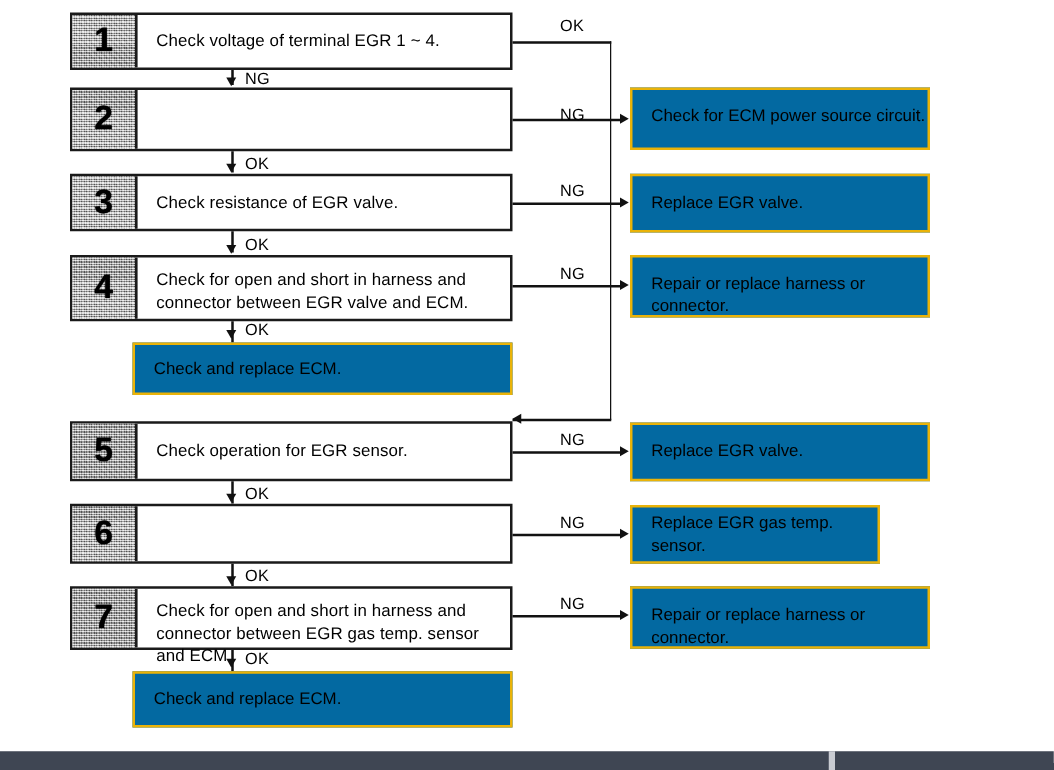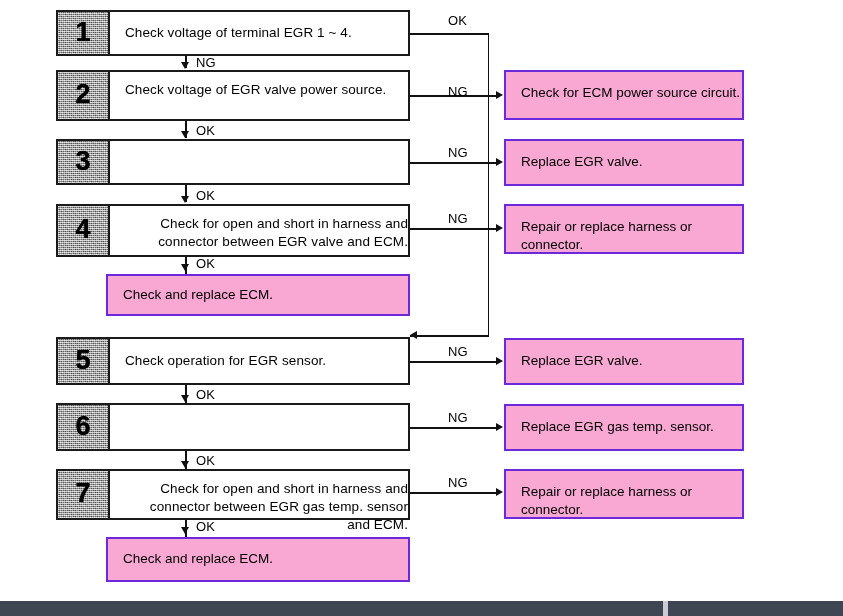--- a/index.html
+++ b/index.html
@@ -43,30 +43,29 @@
     top:-1px;
   }
   .step-text{
     flex:1 1 auto;
     display:flex;
     align-items:center;
     padding:0 0 0 15px;
     font-size:13.5px;
     line-height:1.35;
     letter-spacing:.1px;
-    text-align:right;
   }
   .step-text.top{align-items:flex-start;padding-top:9px;}
 
   
   .plain-box{
     position:absolute;
     box-sizing:border-box;
-    border:2px solid #6d28d9;
-    background:#f9a8d4;
+    border:2px solid #eab308;
+    background:#0369a1;
     display:flex;
     align-items:center;
     padding-left:15px;
     font-size:13.5px;
     line-height:1.35;
   }
   .plain-box.top{align-items:flex-start;padding-top:12px;}
 
   
   .vline{position:absolute;background:#111;width:1.6px;}
@@ -126,39 +125,39 @@
   <div class="hline" style="left:410px;top:33px;width:79px;"></div>
   <div class="vline" style="left:487.5px;top:33px;height:303px;"></div>
   <div class="hline" style="left:410px;top:335px;width:79px;"></div>
   <div class="arrow-left" style="left:410px;top:331px;"></div>
   <div class="edge-label" style="left:448px;top:14px;">OK</div>
 
   <div class="step-box" style="left:56px;top:70px;width:354px;height:51px;">
     <div class="step-tab">
       <span class="step-num">2</span>
     </div>
-    <div class="step-text top">Check voltage of EGR valve power source.</div>
   </div>
 
   <div class="hline" style="left:410px;top:95px;width:87px;"></div>
   <div class="arrow-right" style="left:496px;top:91px;"></div>
   <div class="edge-label" style="left:448px;top:85px;">NG</div>
 
   <div class="plain-box top" style="left:504px;top:70px;width:240px;height:50px;">
     <span>Check for ECM power source circuit.</span>
   </div>
 
   <div class="vline" style="left:185px;top:121px;height:17px;"></div>
   <div class="arrow-down" style="left:181px;top:131px;"></div>
   <div class="edge-label" style="left:196px;top:124px;">OK</div>
 
   <div class="step-box" style="left:56px;top:139px;width:354px;height:46px;">
     <div class="step-tab">
       <span class="step-num">3</span>
     </div>
+    <div class="step-text">Check resistance of EGR valve.</div>
   </div>
 
   <div class="hline" style="left:410px;top:162px;width:87px;"></div>
   <div class="arrow-right" style="left:496px;top:158px;"></div>
   <div class="edge-label" style="left:448px;top:146px;">NG</div>
 
   <div class="plain-box" style="left:504px;top:139px;width:240px;height:47px;">
     <span>Replace EGR valve.</span>
   </div>
 
@@ -211,21 +210,21 @@
   <div class="step-box" style="left:56px;top:403px;width:354px;height:48px;">
     <div class="step-tab">
       <span class="step-num">6</span>
     </div>
   </div>
 
   <div class="hline" style="left:410px;top:427px;width:87px;"></div>
   <div class="arrow-right" style="left:496px;top:423px;"></div>
   <div class="edge-label" style="left:448px;top:411px;">NG</div>
 
-  <div class="plain-box" style="left:504px;top:404px;width:240px;height:47px;">
+  <div class="plain-box" style="left:504px;top:404px;width:200px;height:47px;">
     <span>Replace EGR gas temp. sensor.</span>
   </div>
 
   <div class="vline" style="left:185px;top:451px;height:18px;"></div>
   <div class="arrow-down" style="left:181px;top:461px;"></div>
   <div class="edge-label" style="left:196px;top:454px;">OK</div>
 
   <div class="step-box" style="left:56px;top:469px;width:354px;height:51px;">
     <div class="step-tab">
       <span class="step-num">7</span>

